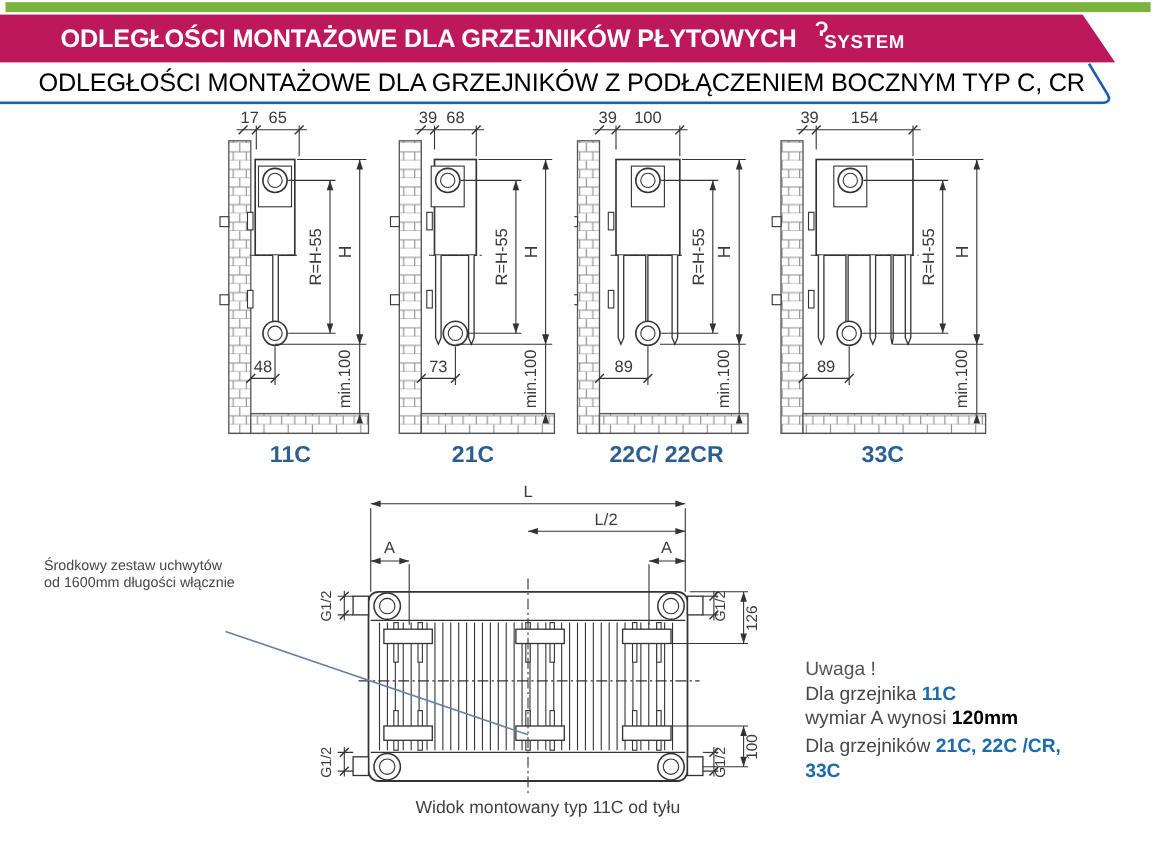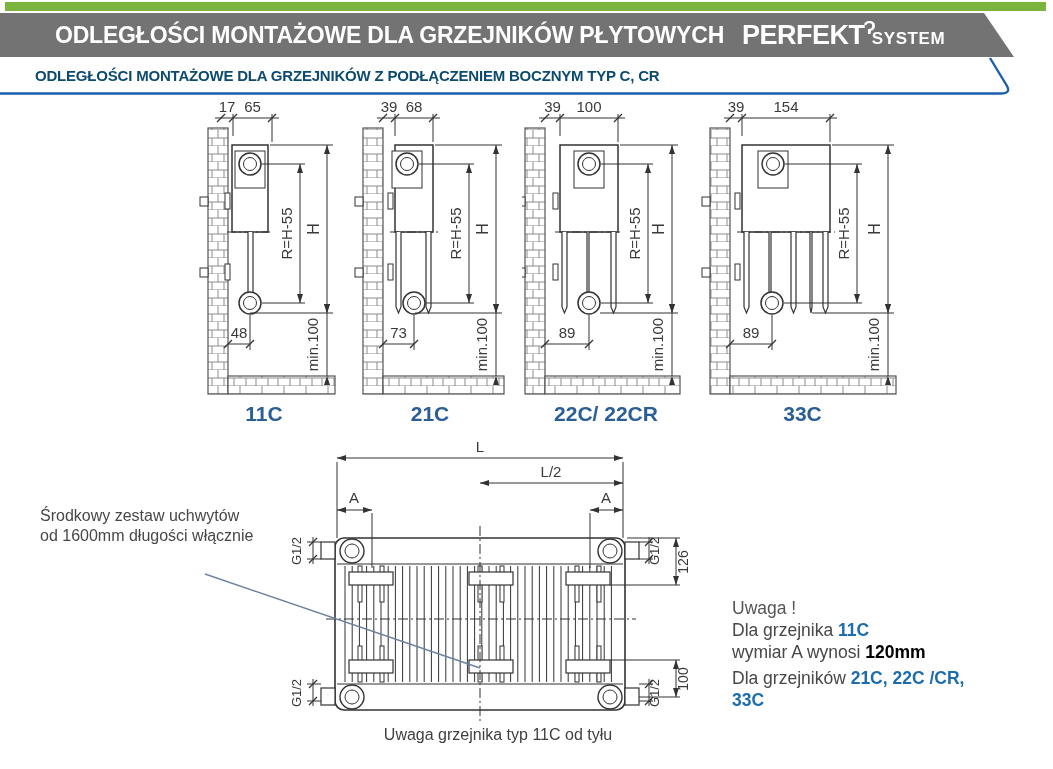--- a/index.html
+++ b/index.html
@@ -1,52 +1,51 @@
 <!DOCTYPE html>
 <html><head>
 <meta charset="utf-8">
 <style>
   html,body{margin:0;padding:0;background:#fff;}
   .page{position:relative;width:1053px;height:769px;background:#fff;overflow:hidden;
         font-family:"Liberation Sans","DejaVu Sans",sans-serif;}
   .bar-green{position:absolute;left:5px;top:2px;width:1041px;height:9px;background:#7ab43e;}
-  .bar-blue{position:absolute;left:0;top:13px;width:1014px;height:48px;background:#737373;
+  .bar-blue{position:absolute;left:0;top:13px;width:1014px;height:48px;background:#be185d;
             clip-path:polygon(0 0,984px 0,1014px 44px,0 44px);}
   .bar-blue .title{position:absolute;left:55px;top:0;height:44px;display:flex;align-items:center;
             color:#fff;font-size:23px;font-weight:600;letter-spacing:-0.2px;white-space:nowrap;}
   .logo{position:absolute;left:742px;top:0;height:44px;display:flex;align-items:center;color:#fff;white-space:nowrap;}
   .logo .brand{font-size:27px;font-weight:800;letter-spacing:-0.5px;}
   .logo .glyph{font-size:19px;font-weight:700;position:relative;top:-7px;margin-left:-1px;}
   .logo .sub{font-size:17px;font-weight:700;letter-spacing:0.6px;position:relative;top:4px;margin-left:-4px;}
   .bar-white{position:absolute;left:0;top:57px;width:1053px;height:38px;background:#fff;}
   .bar-white svg{position:absolute;left:0;top:0;}
   .subtitle{position:absolute;left:35px;top:0;height:37px;display:flex;align-items:center;
-            color:#0c4a6e;font-size:15px;font-weight:700;letter-spacing:-0.2px;white-space:nowrap;}
+            color:#000000;font-size:23px;font-weight:400;letter-spacing:-0.2px;white-space:nowrap;}
   .dlabel{position:absolute;top:402px;text-align:center;color:#2b5e95;font-size:21px;font-weight:700;}
   svg{font-family:"Liberation Sans","DejaVu Sans",sans-serif;}
-  .note-left{position:absolute;left:40px;top:506px;width:270px;color:#474747;font-size:16px;line-height:1.26;}
+  .note-left{position:absolute;left:40px;top:506px;width:270px;color:#474747;font-size:13px;line-height:1.26;}
   .caption{position:absolute;left:288px;top:726px;width:420px;text-align:center;color:#3f3f3f;font-size:16px;}
   .note-right{position:absolute;left:732px;top:598px;width:260px;color:#474747;font-size:17.5px;line-height:1.25;}
   .note-right .nr-title{color:#555;}
   .note-right .gap{margin-top:4px;}
   .note-right .blue{color:#1d6cad;font-weight:700;}
   .note-right .bold{color:#000000;font-weight:700;}
   .abs{position:absolute;}
 </style>
 </head>
 <body>
 
 <div class="page">
 
   <div class="bar-green"></div>
 
   <div class="bar-blue">
     <div class="title">ODLEGŁOŚCI  MONTAŻOWE  DLA GRZEJNIKÓW  PŁYTOWYCH</div>
     <div class="logo">
-        <span class="brand">PERFEKT</span>
         <span class="glyph">Ɂ</span>
         <span class="sub">SYSTEM</span>
       </div>
   </div>
 
   <div class="bar-white">
     <svg width="1053" height="38">
       <path d="M990 1 L1007 29 Q1011 36.5 1001 36.5 L0 36.5" fill="none" stroke="#1d5fad" stroke-width="2.4"></path>
     </svg>
     <div class="subtitle">ODLEGŁOŚCI MONTAŻOWE DLA GRZEJNIKÓW Z PODŁĄCZENIEM BOCZNYM TYP C, CR</div>
@@ -398,21 +397,21 @@
       <line x1="388" y1="222" x2="388" y2="259" stroke="#333" stroke-width="1"></line>
       <polygon points="385,231 388,222 391,231" fill="#333"></polygon>
       <polygon points="385,250 388,259 391,250" fill="#333"></polygon>
       <text x="400" y="241" text-anchor="middle" font-size="14" fill="#3a3a3a" transform="rotate(-90 400 241)">100</text>
     </svg>
 
   <svg class="abs" style="left:200px;top:562px" width="292" height="115">
     <line x1="5" y1="12" x2="280" y2="106" stroke="#6b82a0" stroke-width="1.4"></line>
   </svg>
 
-  <div class="caption">Uwaga grzejnika typ 11C od tyłu</div>
+  <div class="caption">Widok montowany typ 11C od tyłu</div>
 
   <div class="note-left">
     <div>Środkowy zestaw uchwytów</div>
     <div>od 1600mm długości włącznie</div>
   </div>
 
   <div class="note-right">
     <div class="nr-title">Uwaga !</div>
     <div class="nr-line"><span>Dla grzejnika </span><span class="blue">11C</span></div>
     <div class="nr-line"><span>wymiar A wynosi </span><span class="bold">120mm</span></div>

